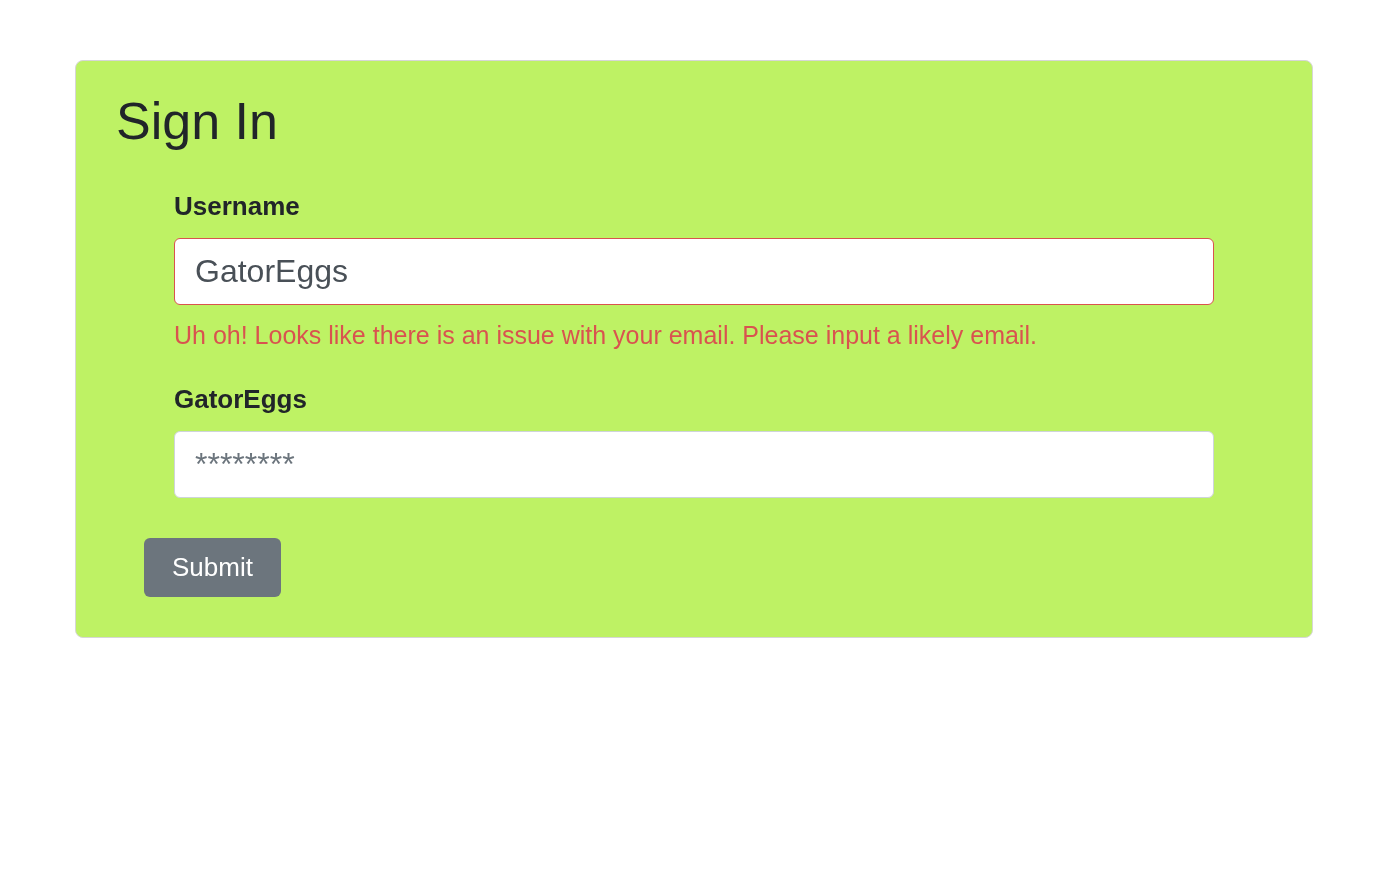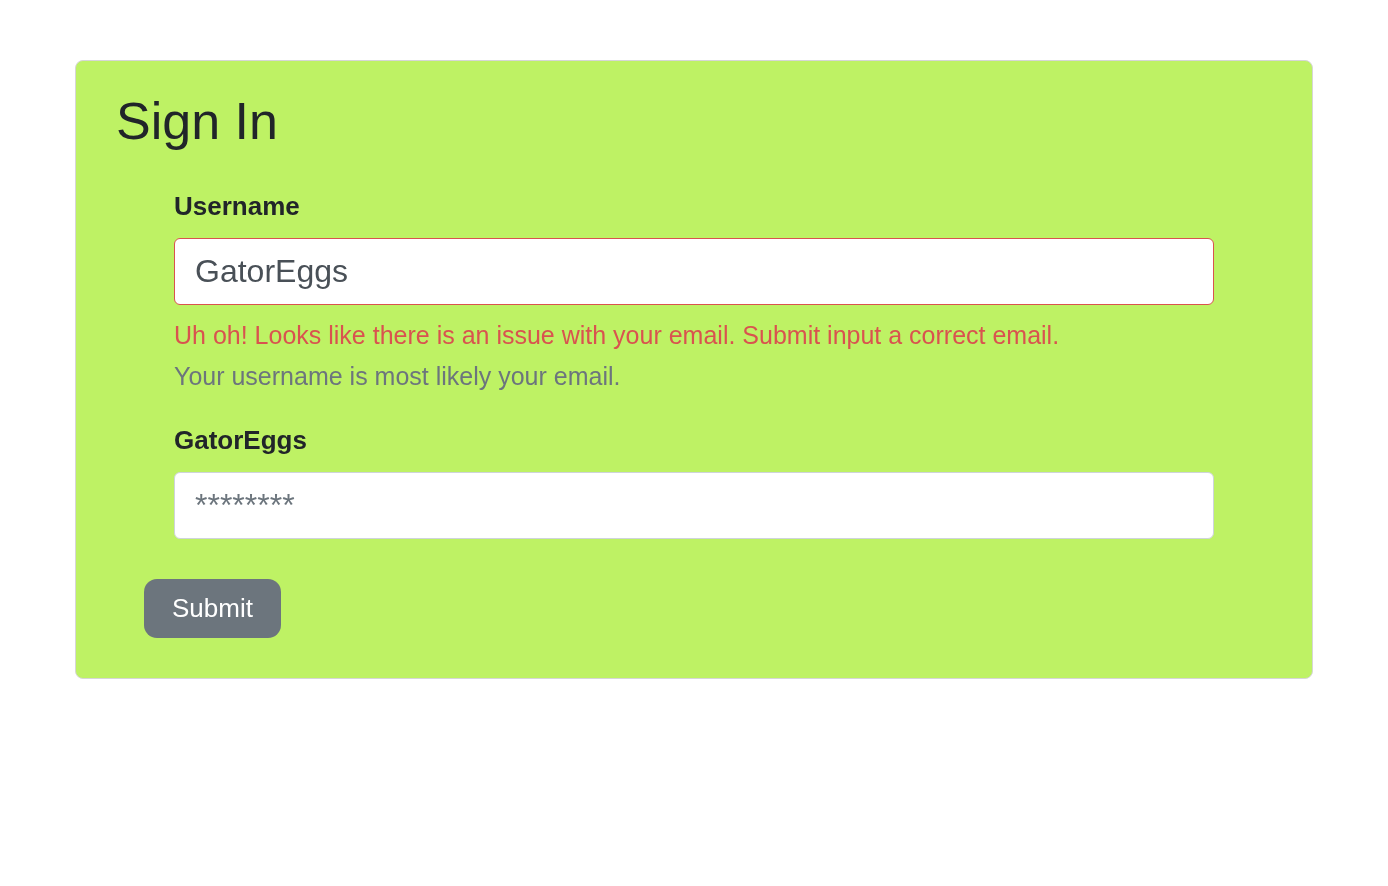--- a/index.html
+++ b/index.html
@@ -64,38 +64,37 @@
       color: #6c757d;
       font-size: 25px;
       margin-top: 12px;
     }
     .submit-btn {
       background: #6c757d;
       color: #ffffff;
       font-size: 26px;
       font-weight: 400;
       border: none;
-      border-radius: 13px;
+      border-radius: 6px;
       padding: 14px 28px;
       cursor: pointer;
       margin-left: 28px;
       margin-top: 6px;
     }
   </style>
 </head>
 <body>
 
 <div class="card">
   <h1 class="title">Sign In</h1>
   <div class="form-inner">
     <div class="field-group">
       <label class="label">Username</label>
       <input type="text" class="input error" value="GatorEggs" style="">
-      <div class="error-text">Uh oh! Looks like there is an issue with your email. Submit input a correct email.</div>
-      <div class="hint-text">Your username is most likely your email.</div>
+      <div class="error-text">Uh oh! Looks like there is an issue with your email. Please input a likely email.</div>
     </div>
     <div class="field-group">
       <label class="label">GatorEggs</label>
       <input type="password" class="input" placeholder="********" style="">
     </div>
   </div>
   <button class="submit-btn">Submit</button>
 </div>
 
 </body></html>

